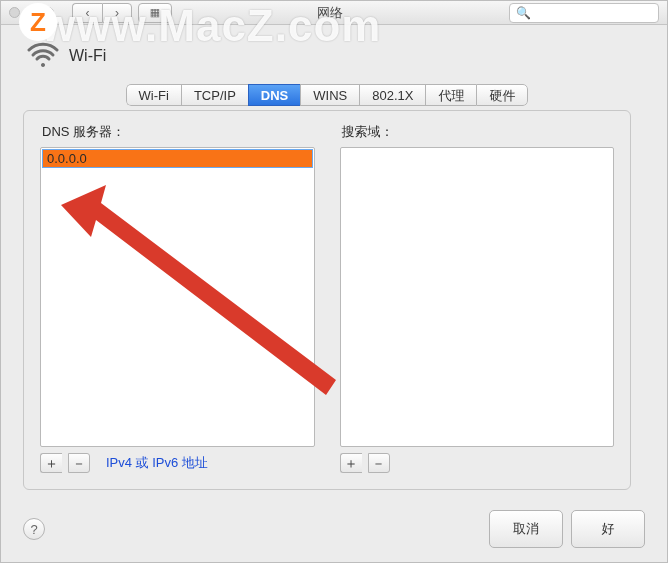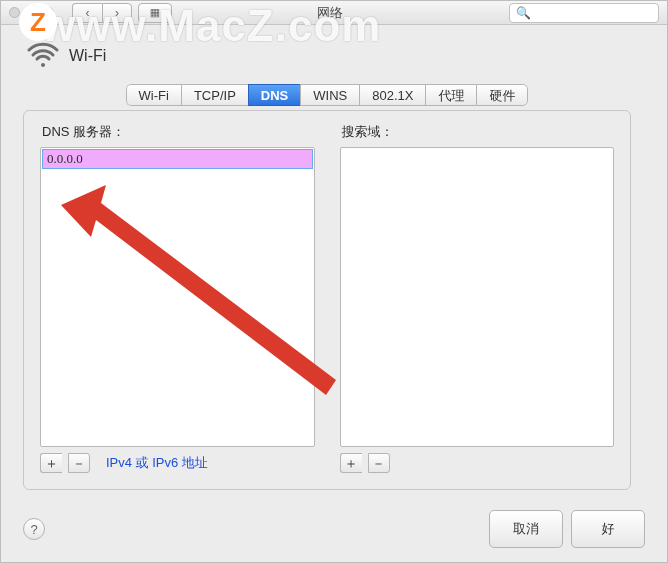--- a/index.html
+++ b/index.html
@@ -92,23 +92,22 @@
     border:1px solid #b9b9b9;
     border-radius:2px;
     padding:2px;
     overflow:auto;
   }
   .listrow {
     padding:1px 4px;
     font-size:13px;
   }
   .listrow.selected {
-    background:#f0abfc;
+    background:#f97316;
     outline:1px solid #6aa9ef;
-    font-family:Liberation Serif, serif;
   }
   .addremove { display:flex; align-items:center; gap:6px; margin-top:6px; }
   .sqbtn {
     width:22px; height:20px;
     border:1px solid #b4b4b4;
     background: linear-gradient(#fdfdfd,#e7e7e7);
     display:flex; align-items:center; justify-content:center;
     font-size:14px; line-height:1; color:#444;
   }
   .sqbtn:first-child { border-radius:3px 0 0 3px; border-right:none; }

